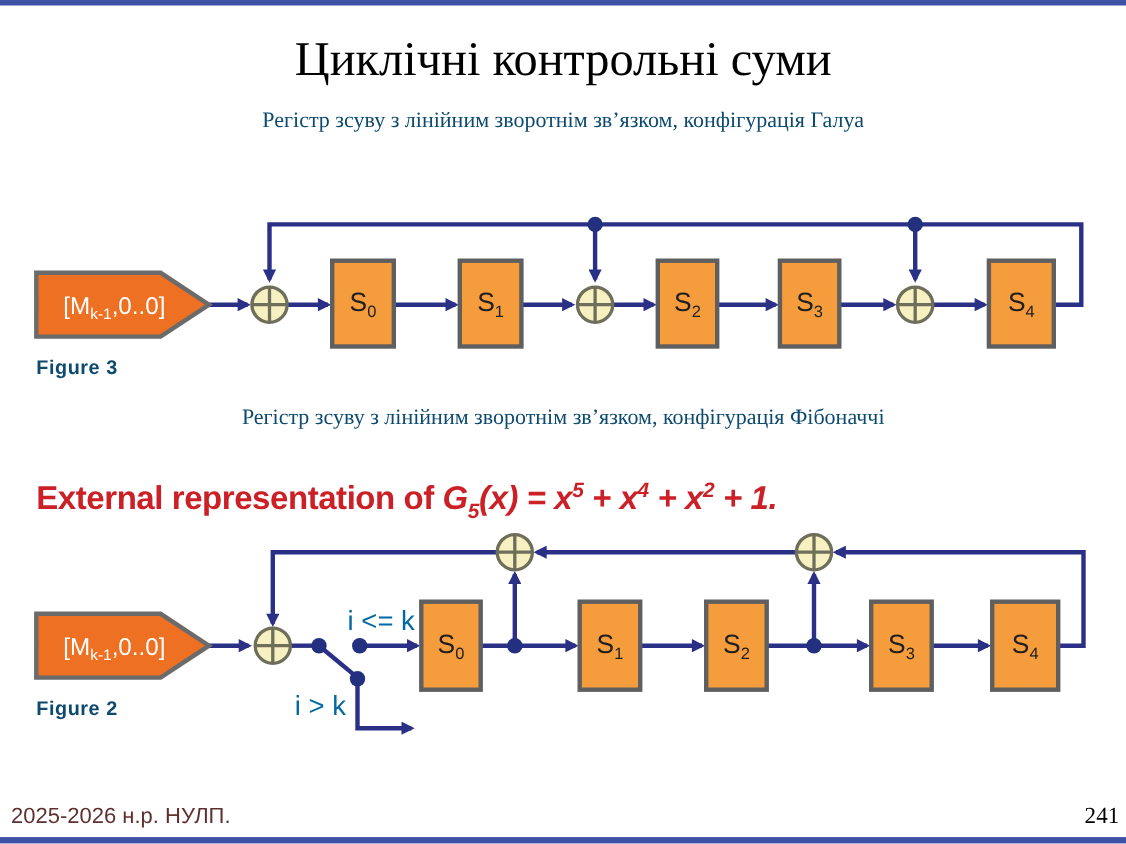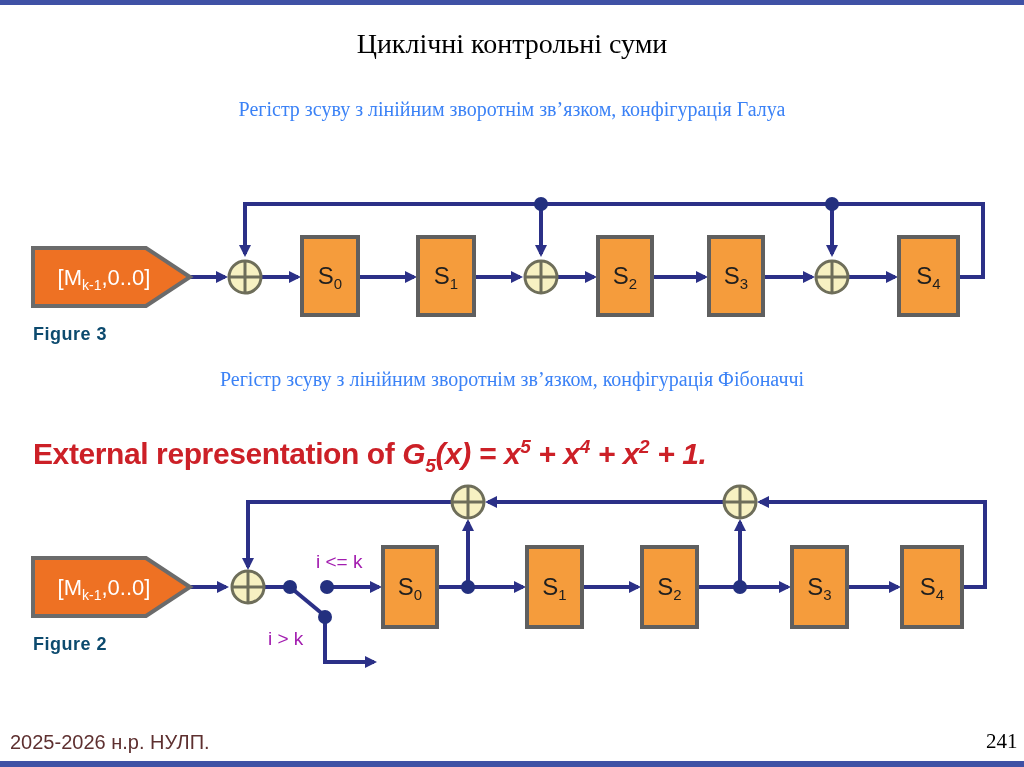--- a/index.html
+++ b/index.html
@@ -3,23 +3,23 @@
 <meta charset="utf-8">
 <style>
   html,body{margin:0;padding:0;background:#e8e8e8}
   .page{position:relative;width:1024px;height:767px;background:#ffffff;overflow:hidden;
         font-family:"Liberation Sans",sans-serif}
   .bar{position:absolute;left:0;width:1024px;background:#3F51A5}
   .bar.top{top:0;height:5px}
   .bar.bottom{bottom:0;height:6px}
 
   .title{position:absolute;top:28px;left:0;width:1024px;text-align:center;margin:0;
-         font-family:"Liberation Serif",serif;font-weight:400;font-size:28px;color:#000}
+         font-family:"Liberation Serif",serif;font-weight:400;font-size:44px;color:#000}
   .subtitle{position:absolute;left:0;width:1024px;text-align:center;
-            font-family:"Liberation Serif",serif;font-size:20px;color:#3b82f6}
+            font-family:"Liberation Serif",serif;font-size:20px;color:#0c4a6e}
   .sub1{top:98px}
   .sub2{top:368px}
 
   .formula{position:absolute;color:#CC2027;font-weight:700;font-size:30px;
            letter-spacing:-0.4px;white-space:nowrap}
   .formula .it{font-style:italic}
   .formula .sup{font-size:19px;vertical-align:11px}
   .formula .sub{font-size:19px;vertical-align:-8px}
   .red1{left:30px;top:146px}
   .red2{left:33px;top:436px}
@@ -34,21 +34,21 @@
 
   .reglabel{position:absolute;display:flex;align-items:center;justify-content:center;
             font-size:24px;color:#1F1F1F}
   .reglabel .rsub{font-size:15px;position:relative;top:7px}
   .inputlabel{position:absolute;display:flex;align-items:center;justify-content:center;
               color:#fff;font-size:22px;white-space:nowrap}
   .inputlabel .isub{font-size:14px;position:relative;top:7px}
   .figlabel{position:absolute;font-weight:700;font-size:18px;color:#0c4a6e;letter-spacing:.5px}
   .fig3{left:33px;top:324px}
   .fig4{left:33px;top:634px}
-  .switchlabel{position:absolute;font-size:19px;color:#a21caf;white-space:nowrap}
+  .switchlabel{position:absolute;font-size:25px;color:#0369a1;white-space:nowrap}
   .sw-upper{left:316px;top:551px}
   .sw-lower{left:268px;top:628px}
 
   .footer-left{position:absolute;left:10px;top:731px;font-family:Liberation Sans, sans-serif;
                font-size:20px;color:#5E3030;white-space:nowrap}
   .footer-center{position:absolute;left:222px;top:729px;font-family:"Liberation Serif",serif;
                  font-size:22px;color:#000;white-space:nowrap}
   .footer-right{position:absolute;left:986px;top:729px;font-family:"Liberation Serif",serif;
                 font-size:21px;color:#000}
 </style>

